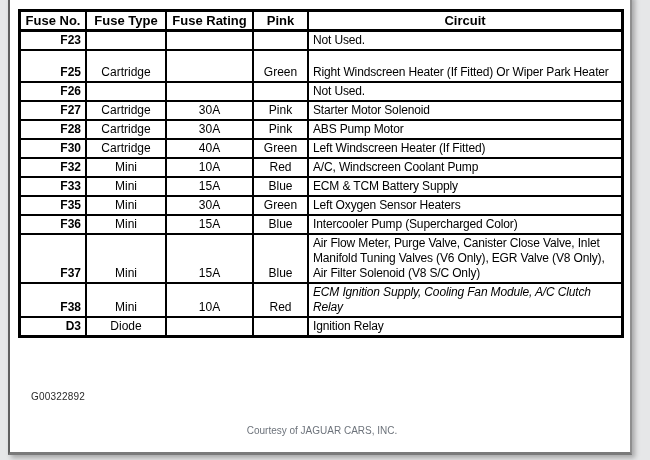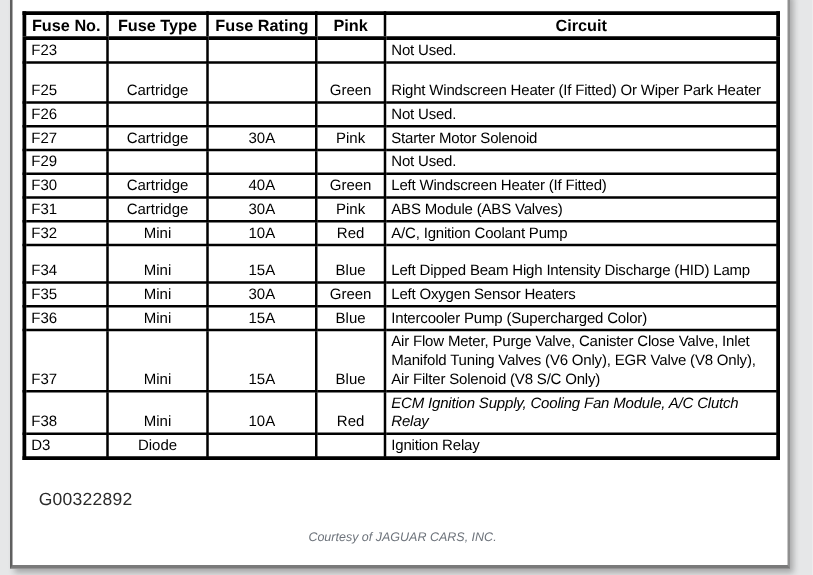--- a/index.html
+++ b/index.html
@@ -53,49 +53,48 @@
     white-space: nowrap;
   }
   table.fuse-table td {
     font-size: 12px;
     line-height: 15px;
     height: 12px;
     padding: 1px 4px;
     vertical-align: bottom;
     overflow: hidden;
   }
-  th.col-no, td.col-no { width: 58px; text-align: left; }
+  th.col-no, td.col-no { width: 58px; text-align: right; font-weight: bold; }
   th.col-type, td.col-type { width: 72px; }
   th.col-rating, td.col-rating { width: 79px; }
   th.col-color, td.col-color { width: 47px; }
   th.col-circuit, td.col-circuit { width: 306px; }
   td.col-type, td.col-rating, td.col-color { text-align: center; }
   td.col-circuit {
     text-align: left;
     font-size: 11.5px;
     letter-spacing: -0.15px;
     margin-left: 44px;
   }
   .figure-id {
     position: absolute;
     left: 21px;
     top: 397px;
-    font-size: 14px;
+    font-size: 10px;
     color: #2a2a2a;
     letter-spacing: 0.2px;
   }
   .courtesy {
     position: absolute;
     left: 0;
     top: 431px;
     width: 624px;
     text-align: center;
     font-size: 10px;
     color: #6d737b;
-    font-style: italic;
   }
 </style>
 </head>
 <body>
 
 <div class="canvas">
   <div class="page">
 
     <table class="fuse-table">
       <thead>
@@ -130,53 +129,46 @@
             <td class="col-circuit">Not Used.</td>
           </tr>
           <tr>
             <td class="col-no">F27</td>
             <td class="col-type">Cartridge</td>
             <td class="col-rating">30A</td>
             <td class="col-color">Pink</td>
             <td class="col-circuit">Starter Motor Solenoid</td>
           </tr>
           <tr>
-            <td class="col-no">F29</td>
-            <td class="col-type"></td>
-            <td class="col-rating"></td>
-            <td class="col-color"></td>
-            <td class="col-circuit">Not Used.</td>
+            <td class="col-no">F28</td>
+            <td class="col-type">Cartridge</td>
+            <td class="col-rating">30A</td>
+            <td class="col-color">Pink</td>
+            <td class="col-circuit">ABS Pump Motor</td>
           </tr>
           <tr>
             <td class="col-no">F30</td>
             <td class="col-type">Cartridge</td>
             <td class="col-rating">40A</td>
             <td class="col-color">Green</td>
             <td class="col-circuit">Left Windscreen Heater (If Fitted)</td>
           </tr>
           <tr>
-            <td class="col-no">F31</td>
-            <td class="col-type">Cartridge</td>
-            <td class="col-rating">30A</td>
-            <td class="col-color">Pink</td>
-            <td class="col-circuit">ABS Module (ABS Valves)</td>
-          </tr>
-          <tr>
             <td class="col-no">F32</td>
             <td class="col-type">Mini</td>
             <td class="col-rating">10A</td>
             <td class="col-color">Red</td>
-            <td class="col-circuit">A/C, Ignition Coolant Pump</td>
-          </tr>
-          <tr>
-            <td class="col-no" style="height: 26px;">F34</td>
-            <td class="col-type" style="height: 26px;">Mini</td>
-            <td class="col-rating" style="height: 26px;">15A</td>
-            <td class="col-color" style="height: 26px;">Blue</td>
-            <td class="col-circuit" style="height: 26px;">Left Dipped Beam High Intensity Discharge (HID) Lamp</td>
+            <td class="col-circuit">A/C, Windscreen Coolant Pump</td>
+          </tr>
+          <tr>
+            <td class="col-no">F33</td>
+            <td class="col-type">Mini</td>
+            <td class="col-rating">15A</td>
+            <td class="col-color">Blue</td>
+            <td class="col-circuit">ECM &amp; TCM Battery Supply</td>
           </tr>
           <tr>
             <td class="col-no">F35</td>
             <td class="col-type">Mini</td>
             <td class="col-rating">30A</td>
             <td class="col-color">Green</td>
             <td class="col-circuit">Left Oxygen Sensor Heaters</td>
           </tr>
           <tr>
             <td class="col-no">F36</td>

